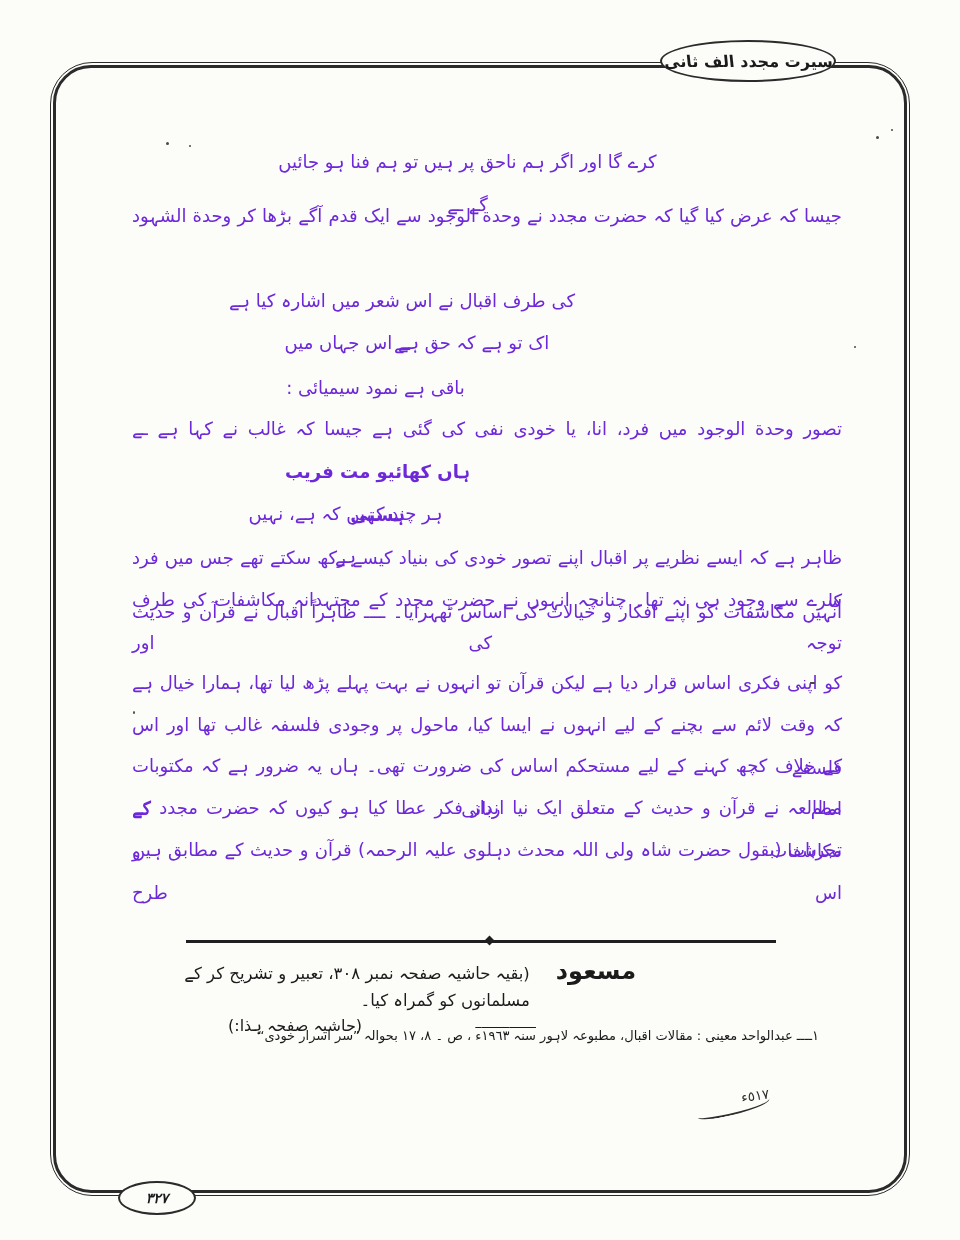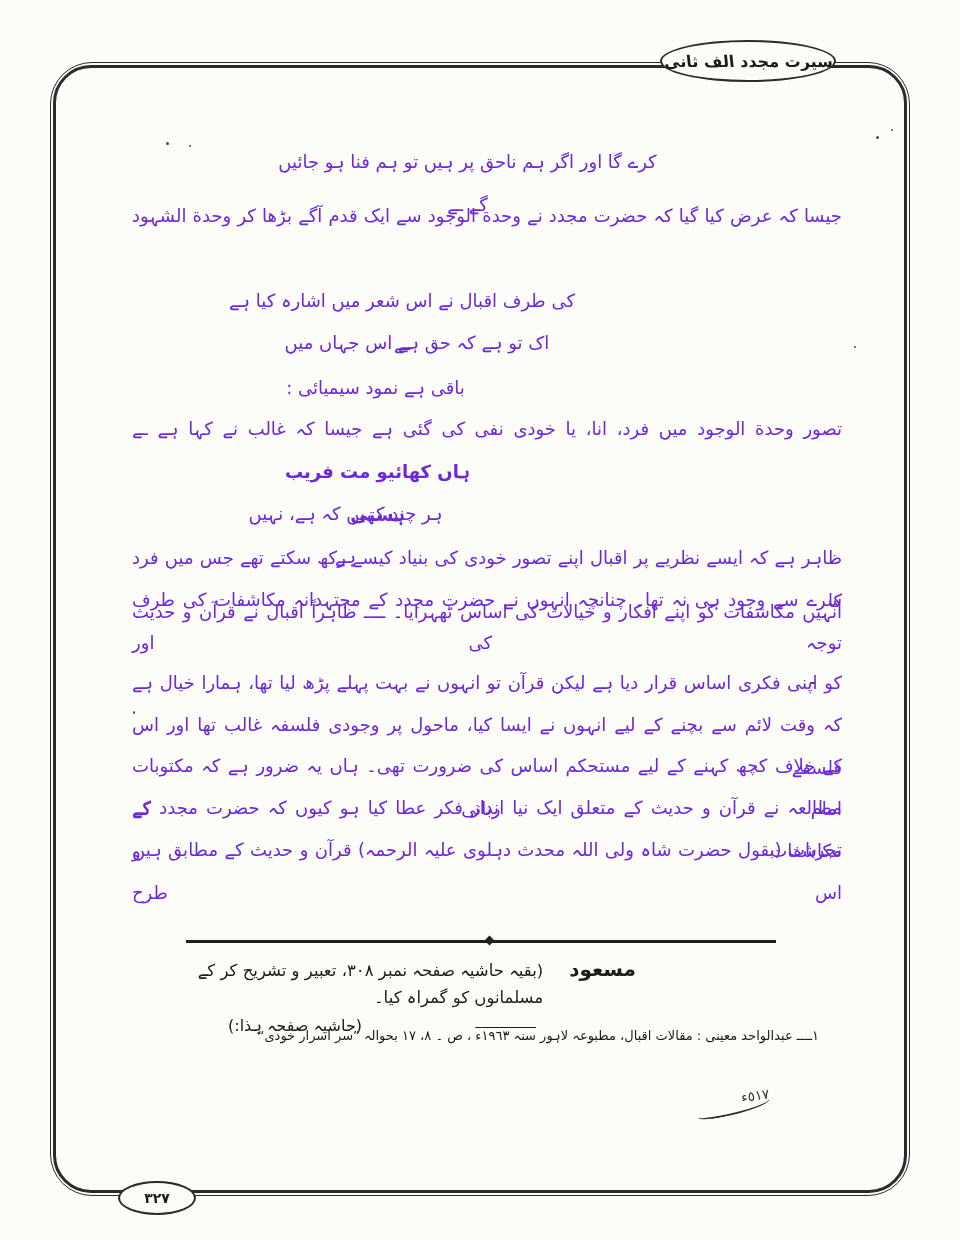--- a/index.html
+++ b/index.html
@@ -13,21 +13,21 @@
   .frame{position:absolute; left:50px; top:62px; right:50px; bottom:44px;
     border:1.5px solid #2b2b2b; border-radius:42px; pointer-events:none;}
   .frame::before{content:""; position:absolute; inset:2px;
     border:3px solid #2b2b2b; border-radius:38px;}
   
   .cartouche{position:absolute; background:#fcfcf9; border:2.5px solid #2b2b2b;
     border-radius:50%; display:flex; align-items:center; justify-content:center;}
   .header-cartouche{left:660px; top:40px; width:172px; height:38px;}
   .header-cartouche span{font-size:16px; font-weight:bold; transform:skewX(6deg);}
   .page-cartouche{left:118px; top:1181px; width:74px; height:30px;}
-  .page-cartouche span{font-size:14px; font-weight:bold;}
+  .page-cartouche span{font-size:14px; font-weight:bold;font-style:italic;}
   
   .bl{position:absolute; font-size:18px; line-height:43px; color:#6d28d9;
     letter-spacing:0;}
   .full{left:132px; right:118px; text-align:justify; text-align-last:justify;}
   .ctr{text-align:center;}
   .t196{top:194px}.t236{top:236px}
   .l1{top:140px; left:270px; width:395px;}
   .l4{top:279px; left:228px; width:348px;}
   .v1a{top:321px; left:276px; width:282px;}
   .v1b{top:366px; left:258px; width:235px;}
@@ -37,21 +37,21 @@
   .p3a{top:536px}.p3b{top:578px}.p3c{top:590px}.p3d{top:661px}.p3e{top:703px}
   .p3f{top:744px}.p3g{top:786px}.p3h{top:828px}.p3i{top:869px}
   
   .fn-sep{position:absolute; top:940px; left:186px; width:590px; height:3px;
     background:#1f1f1f;}
   .fn-sep i{position:absolute; left:300px; top:-3px; width:7px; height:7px;
     background:#1f1f1f; transform:rotate(45deg);}
   .fn-row{position:absolute; top:957px; left:150px; width:486px;
     display:flex; align-items:baseline; gap:26px; justify-content:flex-start;}
   .fn-row .fn-cont{font-size:16.5px; line-height:27px;}
-  .fn-row .fn-sig{font-size:20px; font-weight:bold;}
+  .fn-row .fn-sig{font-size:24px; font-weight:bold;}
   .fn-label{position:absolute; top:1016px; left:228px; font-size:16px;}
   .fn-ref{position:absolute; top:1028px; left:205px; width:614px;
     font-size:13px; text-align:right;}
   .fn-ref .overline{text-decoration:overline;}
   .scribble{position:absolute; top:1090px; left:696px; transform:rotate(-7deg);
     font-size:13.5px; color:#2e2e2e;}
   .scribble .swoosh{display:block; width:74px; height:12px; margin-top:-5px;
     border-bottom:2px solid #2e2e2e; border-radius:0 0 100% 45%;
     transform:rotate(-4deg);}
   

